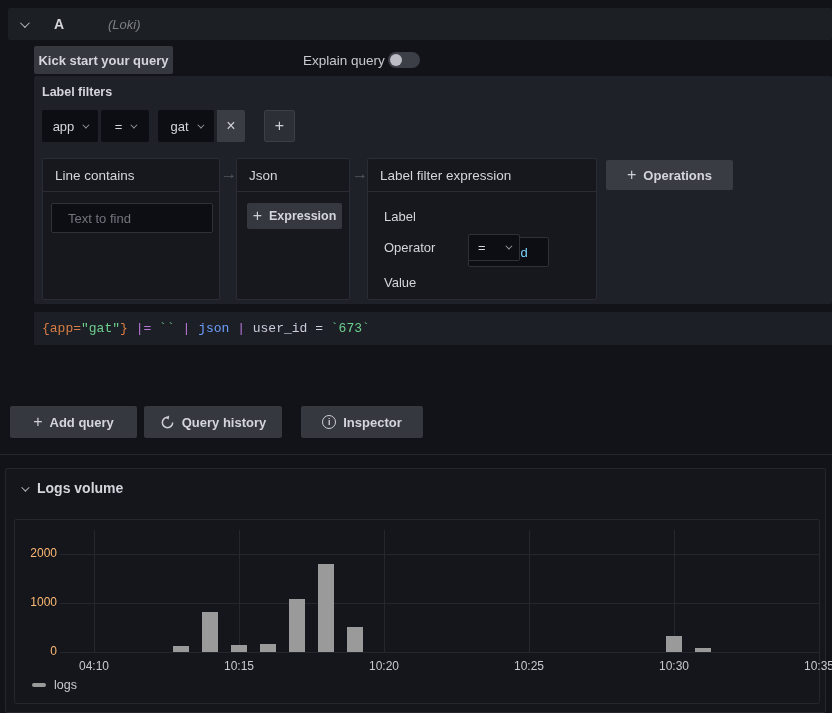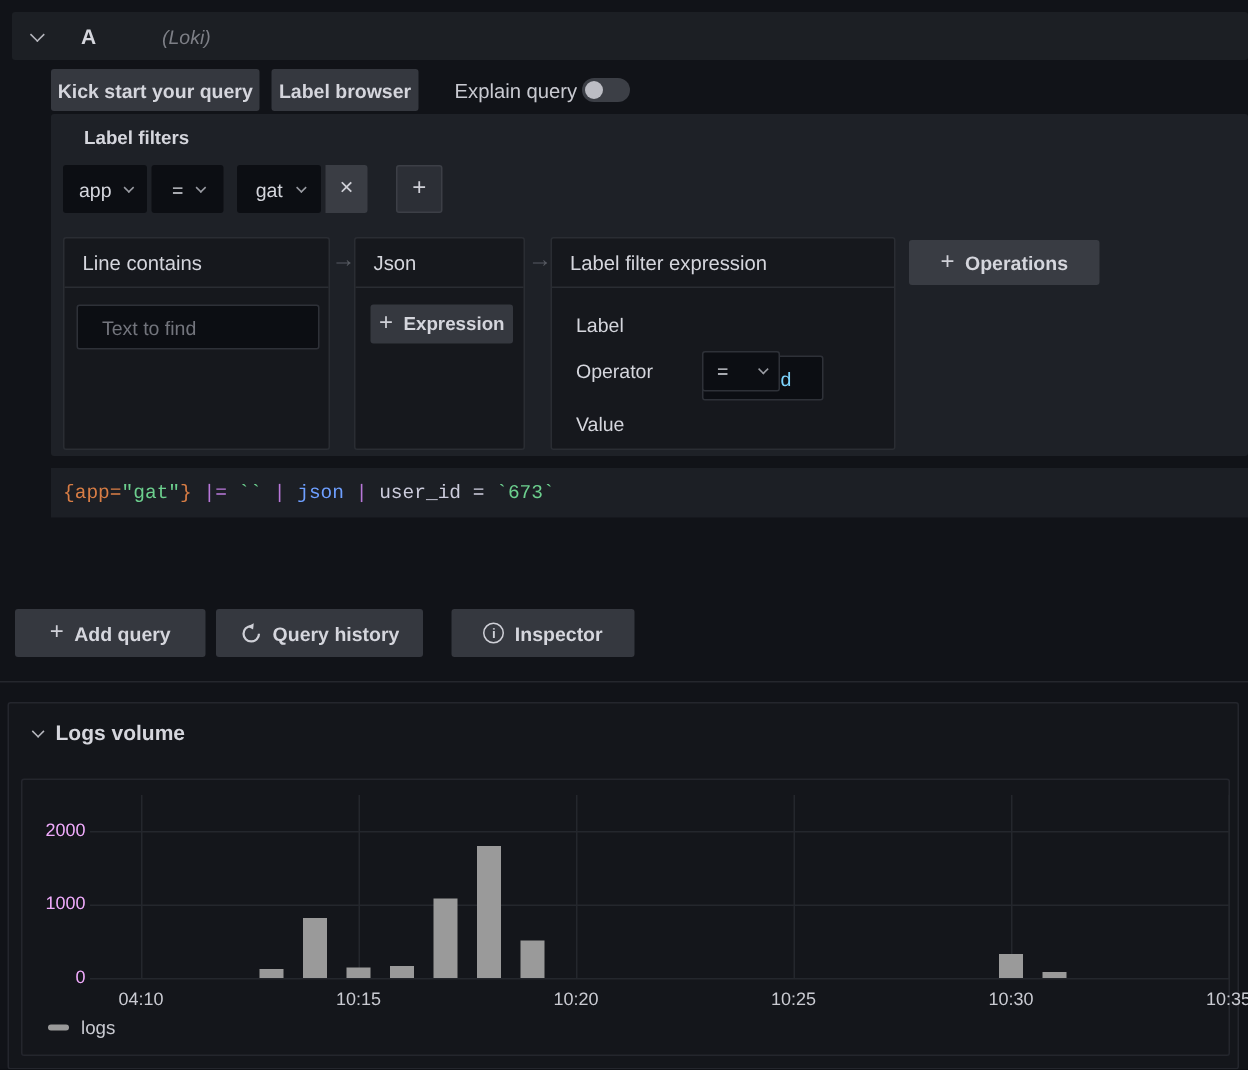--- a/index.html
+++ b/index.html
@@ -35,21 +35,21 @@
 
   .toolbar-kick { left:34px; top:46px; width:139px; height:28px; }
   .toolbar-browser { left:181px; top:46px; width:98px; height:28px; }
   .explain-label { left:303px; top:46px; height:28px; color:#c9cad1; font-size:13.5px; }
   .toggle { left:388px; top:52px; width:32px; height:16px; background:#3c3f46; border-radius:9px; cursor:pointer; }
   .toggle .knob { position:absolute; left:2px; top:2px; width:12px; height:12px; border-radius:50%; background:#bcbdc4; }
 
   
   .card { background:#1e2127; border-radius:2px; }
   .builder-card { left:34px; top:76px; width:798px; height:228px; }
-  .lf-title { left:22px; top:9px; font-size:12.5px; font-weight:700; }
+  .lf-title { left:8px; top:9px; font-size:12.5px; font-weight:700; }
 
   .seg { background:#0c0e13; border-radius:2px; display:flex; align-items:center; justify-content:center; gap:8px; font-size:13px; color:#d5d6dd; cursor:pointer; }
   .seg-app { left:8px;  top:34px; width:56px; height:32px; }
   .seg-op  { left:67px; top:34px; width:48px; height:32px; }
   .seg-val { left:124px;top:34px; width:56px; height:32px; }
   .seg-x   { left:183px;top:34px; width:28px; height:32px; background:#3a3d44; font-size:16px; color:#cfd0d7; border-radius:0 2px 2px 0; }
   .add-filter-btn { left:230px; top:34px; width:31px; height:32px; background:#2c2f36; border:1px solid #3c3f46; }
 
   .op-box { background:#16181d; border:1px solid #2a2d33; border-radius:2px; }
   .op-box .hd { height:33px; border-bottom:1px solid #2a2d33; display:flex; align-items:center; padding:0 12px; font-size:13.5px; color:#d5d6dd; }
@@ -96,42 +96,41 @@
   .info-icon { width:14px; height:14px; border:1.5px solid #cfd0d7; border-radius:50%; display:flex; align-items:center; justify-content:center; font-size:9px; font-weight:700; color:#cfd0d7; }
 
   
   .logs-panel { left:5px; top:468px; width:821px; height:245px; background:#14161b; border:1px solid #24262d; border-radius:2px; }
   .lp-chev { left:9px; top:12px; width:18px; height:16px; cursor:pointer; display:flex; align-items:center; justify-content:center; }
   .lp-title { left:31px; top:11px; font-size:14px; font-weight:700; }
 
   .chart-box { left:8px; top:50px; width:806px; height:185px; border:1px solid #24262d; border-radius:2px; }
   .gridline-h { position:absolute; height:1px; background:#24272d; }
   .gridline-v { position:absolute; width:1px; background:#24272d; }
-  .ytick { position:absolute; left:0; width:42px; height:16px; text-align:right; font-size:12px; color:#f0abfc; }
+  .ytick { position:absolute; left:0; width:42px; height:16px; text-align:right; font-size:12px; color:#fdba74; }
   .xtick { position:absolute; width:50px; top:139px; text-align:center; font-size:12px; color:#c9cad1; }
   .bar { position:absolute; }
   .legend { position:absolute; left:17px; top:158px; display:flex; align-items:center; gap:8px; cursor:pointer; }
   .legend .dash { width:14px; height:4px; border-radius:2px; background:#8a8a8a; }
   .legend .lname { font-size:12.5px; color:#c9cad1; }
 </style>
 </head>
 <body>
 
 <div class="screen">
 
   <div class="abs flexc query-header">
     <span class="abs flexc" style="left:12px; top:0; height:32px;">
         <span class="chev down"></span>
       </span>
     <span class="abs flexc ref-id">A</span>
     <span class="abs flexc ds-name">(Loki)</span>
   </div>
 
   <button class="abs btn toolbar-kick">Kick start your query</button>
-  <button class="abs btn toolbar-browser">Label browser</button>
   <span class="abs flexc explain-label">Explain query</span>
   <span class="abs toggle">
       <span class="knob"></span>
     </span>
 
   <div class="abs card builder-card">
     <div class="abs lf-title">Label filters</div>
 
     <div class="abs seg seg-app">
       <span>app</span>

